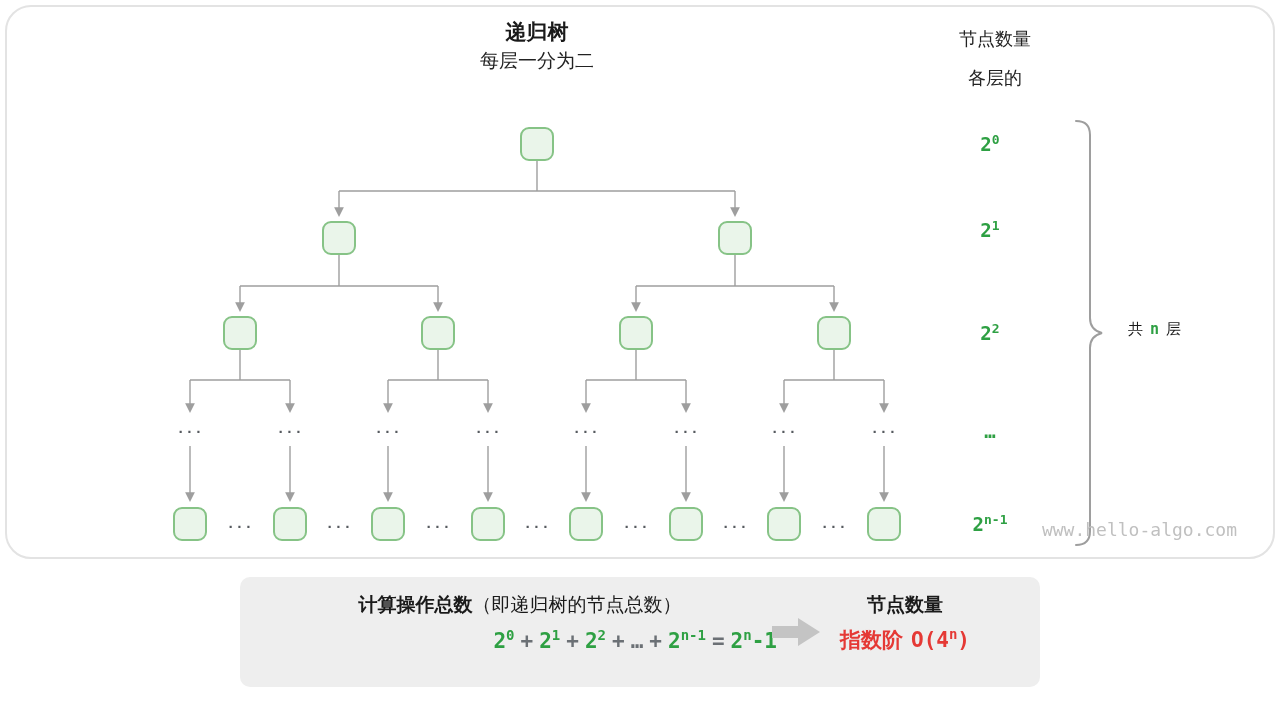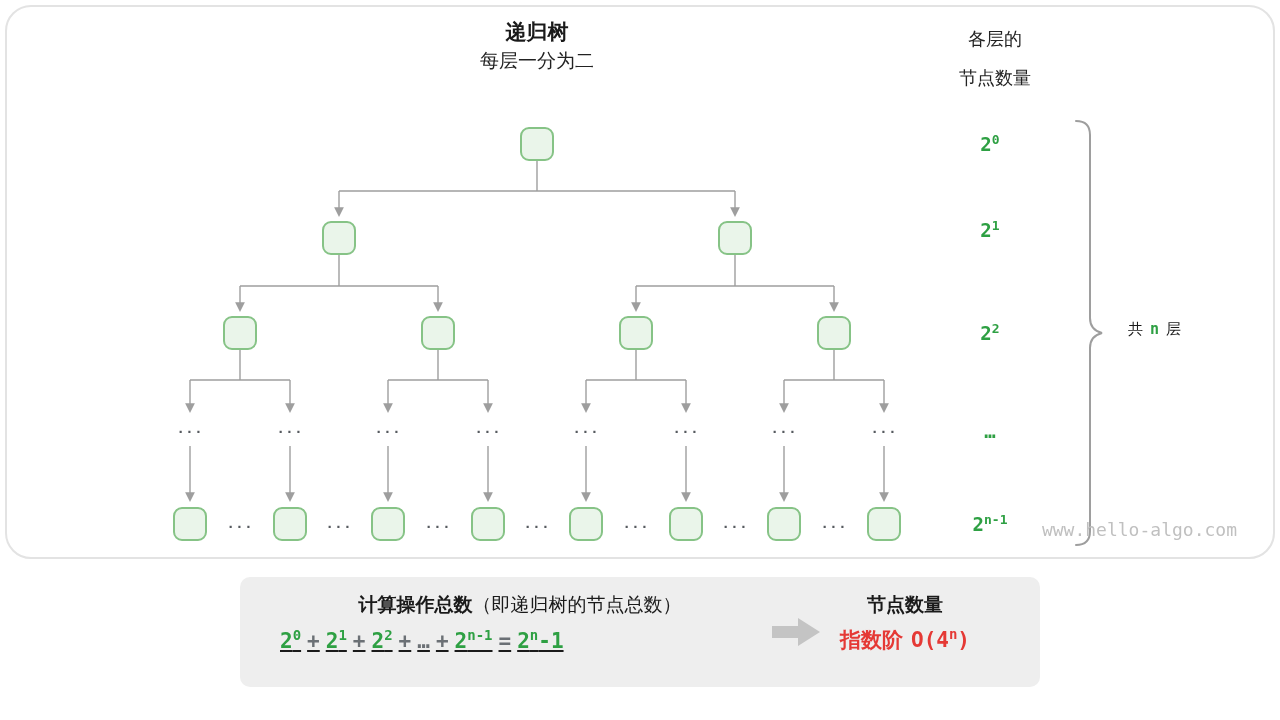--- a/index.html
+++ b/index.html
@@ -56,22 +56,22 @@
   }
 
   
   .summary {
     position: absolute; left: 240px; top: 577px; width: 800px; height: 110px;
     background: #EEEEEE; border-radius: 10px;
   }
   .calc-title { position: absolute; left: 20px; top: 15px; width: 520px; text-align: center;
                 font-size: 19px; color: #1a1a1a; }
   .calc-title .bold { font-weight: bold; }
-  .formula { position: absolute; left: 37px; top: 50px; width: 520px; text-align: left;
-             font-family: "DejaVu Sans Mono", monospace; font-weight: bold; font-size: 21px; text-decoration: underline; }
+  .formula { position: absolute; left: 20px; top: 50px; width: 520px; text-align: right;
+             font-family: "DejaVu Sans Mono", monospace; font-weight: bold; font-size: 21px; }
   .formula .tok { margin: 0 3px; }
   .formula .term { color: #2EA043; }
   .formula .op { color: #6b7075; }
   .formula sup { font-size: 14px; }
   .big-arrow { position: absolute; left: 532px; top: 40px; }
   .cx-title { position: absolute; left: 580px; top: 15px; width: 170px; text-align: center;
               font-size: 19px; font-weight: bold; color: #1a1a1a; }
   .cx-value { position: absolute; left: 565px; top: 49px; width: 200px; text-align: center;
               font-size: 21px; font-weight: bold; color: #E53935; }
   .cx-value .cxl { margin-right: 8px; }
@@ -85,22 +85,22 @@
 <body>
 
 <div class="stage">
   <div class="card-border"></div>
 
   <div class="hdr-center">
     <div class="hdr-title">递归树</div>
     <div class="hdr-sub">每层一分为二</div>
   </div>
   <div class="hdr-right">
+    <div>节点数量</div>
     <div>各层的</div>
-    <div>节点数量</div>
   </div>
 
   <svg class="connectors" width="1280" height="720" viewBox="0 0 1280 720">
     <defs>
       <marker id="ah" viewBox="0 0 10 10" refX="7" refY="5" markerWidth="7" markerHeight="7" orient="auto">
         <path d="M0,0 L10,5 L0,10 z" fill="#9e9e9e"></path>
       </marker>
     </defs>
     <path fill="none" stroke="#9e9e9e" stroke-width="1.4" d="M537,161 L537,191 M339,191 L735,191 M339,255 L339,286 M240,286 L438,286 M735,255 L735,286 M636,286 L834,286 M240,350 L240,380 M190,380 L290,380 M438,350 L438,380 M388,380 L488,380 M636,350 L636,380 M586,380 L686,380 M834,350 L834,380 M784,380 L884,380"></path>
     <g stroke="#9e9e9e" stroke-width="1.4" marker-end="url(#ah)">

